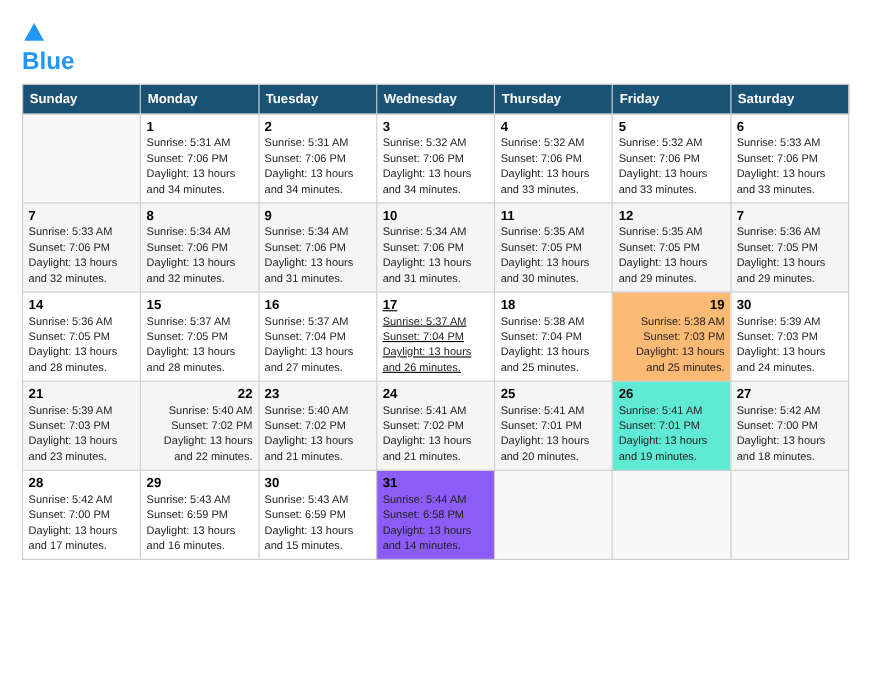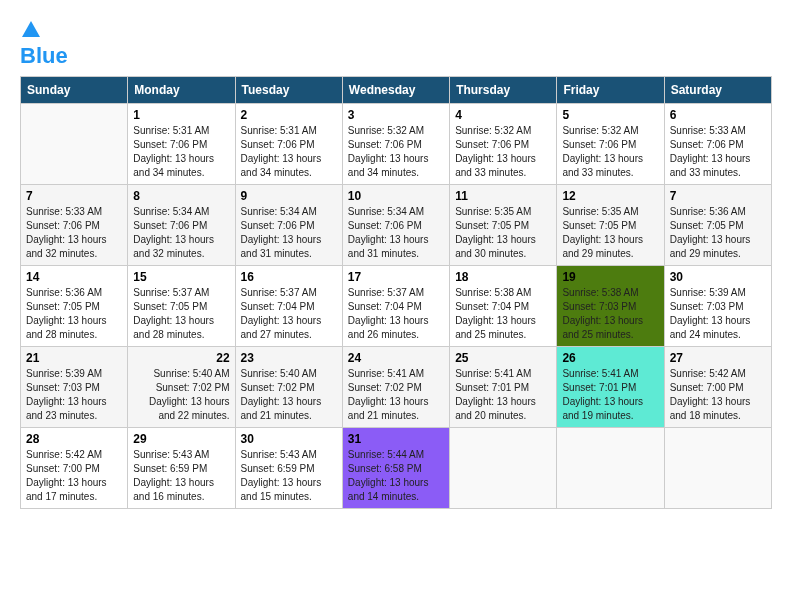--- a/index.html
+++ b/index.html
@@ -175,29 +175,29 @@
           <div class="day-info">Sunrise: 5:36 AM<br>Sunset: 7:05 PM<br>Daylight: 13 hours<br>and 28 minutes.</div>
         </td>
         <td style="background: rgb(255, 255, 255);">
           <div class="day-num">15</div>
           <div class="day-info">Sunrise: 5:37 AM<br>Sunset: 7:05 PM<br>Daylight: 13 hours<br>and 28 minutes.</div>
         </td>
         <td style="background: rgb(255, 255, 255);">
           <div class="day-num">16</div>
           <div class="day-info">Sunrise: 5:37 AM<br>Sunset: 7:04 PM<br>Daylight: 13 hours<br>and 27 minutes.</div>
         </td>
-        <td style="background: rgb(255, 255, 255);">
+        <td style="background: rgb(255, 255, 255); text-decoration: underline;">
           <div class="day-num">17</div>
           <div class="day-info">Sunrise: 5:37 AM<br>Sunset: 7:04 PM<br>Daylight: 13 hours<br>and 26 minutes.</div>
         </td>
         <td style="background: rgb(255, 255, 255);">
           <div class="day-num">18</div>
           <div class="day-info">Sunrise: 5:38 AM<br>Sunset: 7:04 PM<br>Daylight: 13 hours<br>and 25 minutes.</div>
         </td>
-        <td style="background: #4d7c0f;">
+        <td style="background: #fdba74; text-align: right;">
           <div class="day-num">19</div>
           <div class="day-info">Sunrise: 5:38 AM<br>Sunset: 7:03 PM<br>Daylight: 13 hours<br>and 25 minutes.</div>
         </td>
         <td style="background: rgb(255, 255, 255);">
           <div class="day-num">30</div>
           <div class="day-info">Sunrise: 5:39 AM<br>Sunset: 7:03 PM<br>Daylight: 13 hours<br>and 24 minutes.</div>
         </td>
       </tr>
       <tr>
         <td style="background: rgb(245, 245, 245);">

